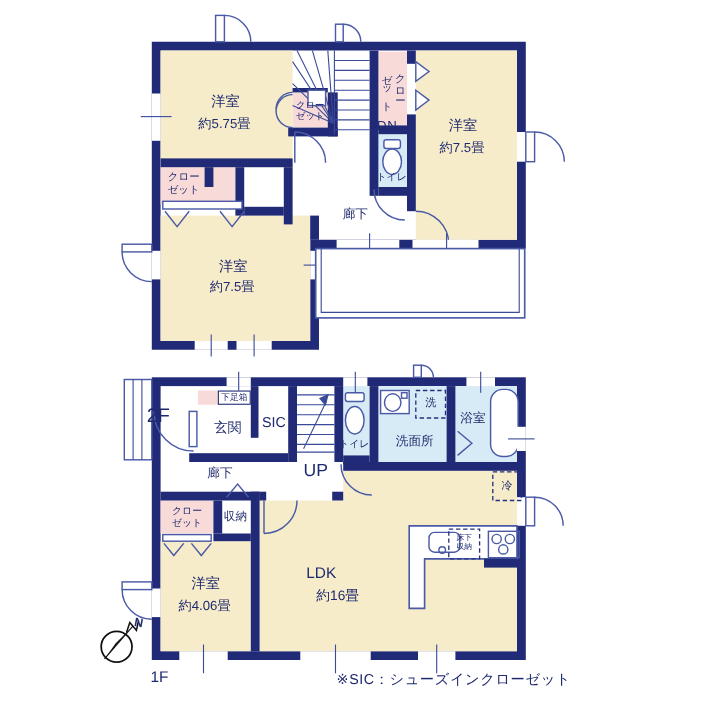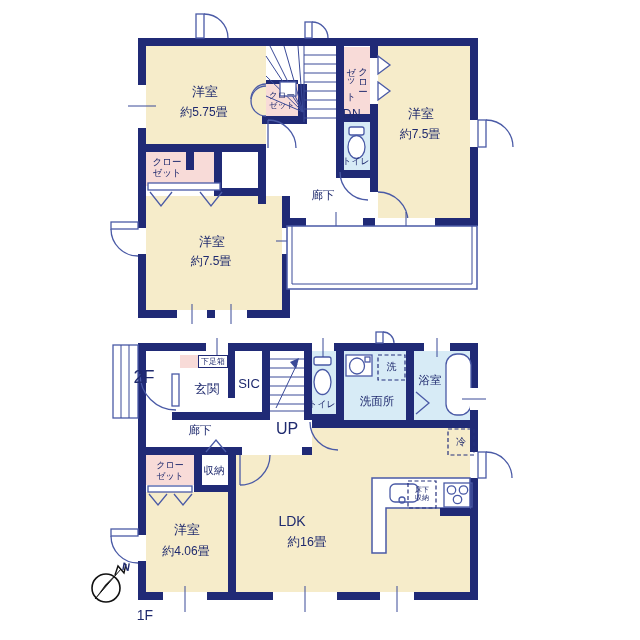--- a/index.html
+++ b/index.html
@@ -287,14 +287,15 @@
 <div class="lbl" style="left:187px;top:530px;font-size:13px;">洋室</div>
 <div class="lbl" style="left:186px;top:551px;font-size:12px;">約4.06畳</div>
 <div class="lbl" style="left:292px;top:521px;font-size:14px;">LDK</div>
 <div class="lbl" style="left:307px;top:542px;font-size:12.5px;">約16畳</div>
 <div class="lbl" style="left:461px;top:441.5px;font-size:10px;">冷</div>
 <div class="lbl" style="left:422px;top:494px;font-size:7px;line-height:8px;">床下
 収納</div>
 <div class="lbl" style="left:145px;top:615px;font-size:14px;">1F</div>
 
 <div class="lbl" style="left:126px;top:567px;font-size:11px;font-weight:bold;transform:translate(-50%,-50%) rotate(10deg);">N</div>
+<div class="lbl-plain" style="left:306px;top:609px;font-size:13px;letter-spacing:.5px;">※SIC：シューズインクローゼット</div>
 
 </div>
 
 </body></html>

